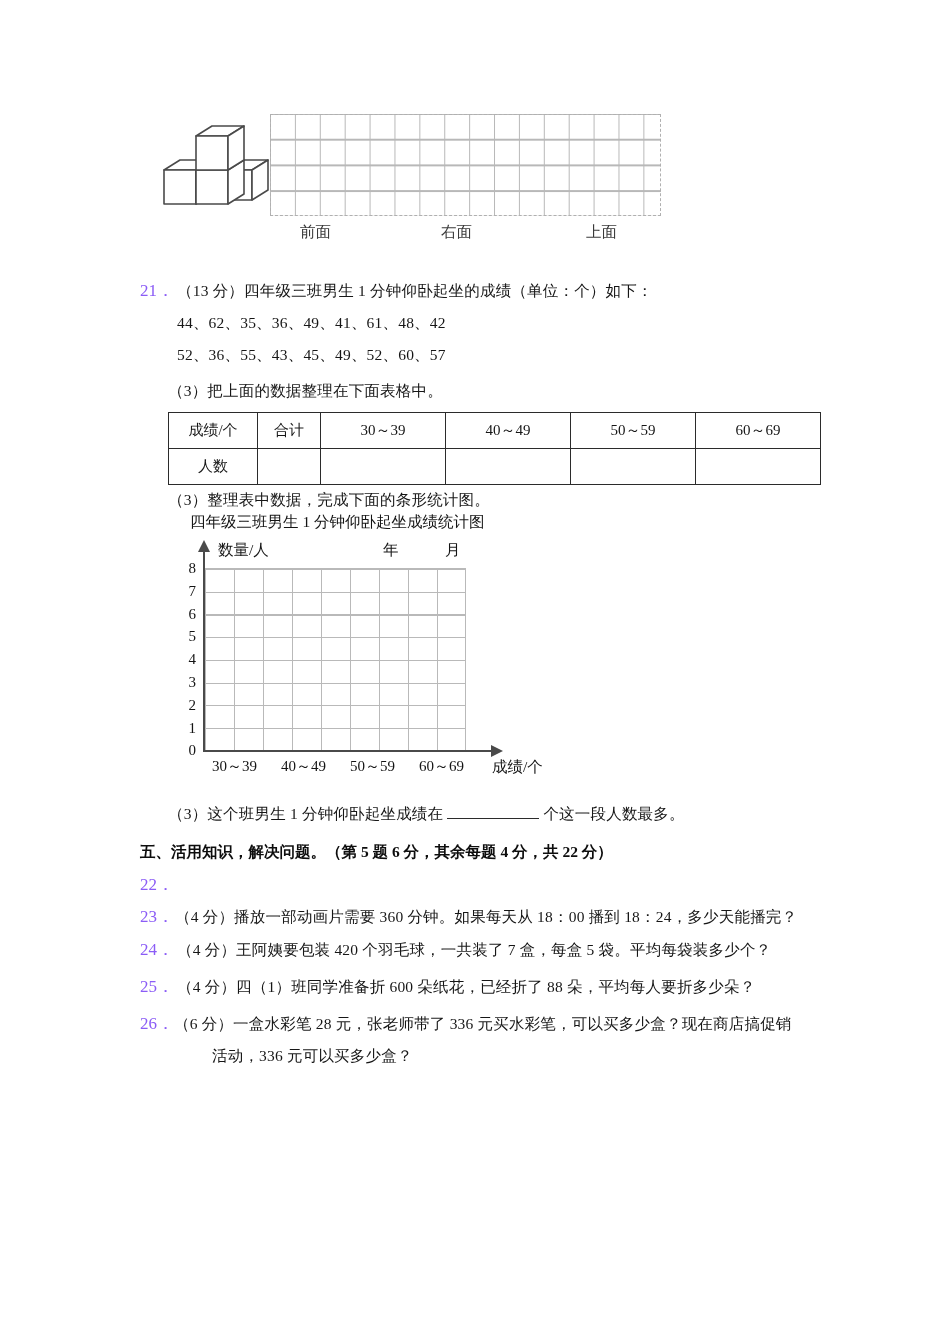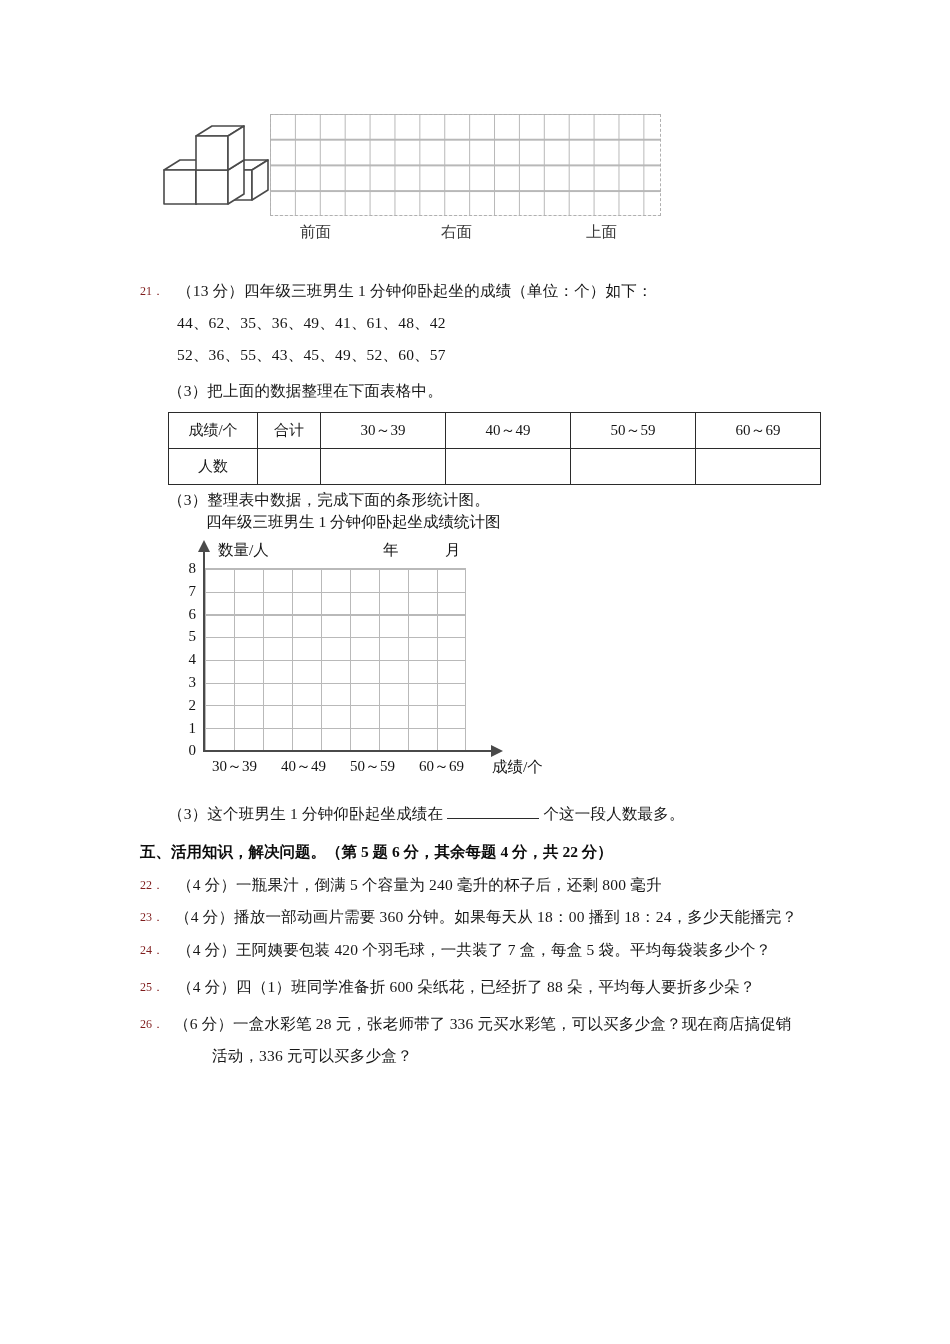--- a/index.html
+++ b/index.html
@@ -27,24 +27,24 @@
   .qline {
     position: absolute;
     font-size: 15.5px;
     line-height: 20px;
     letter-spacing: 0.2px;
     white-space: nowrap;
     color: #161616;
   }
   .qnum {
     position: absolute;
-    font-size: 12px;
+    font-size: 17px;
     line-height: 20px;
     white-space: nowrap;
-    color: #7f1d1d;
+    color: #8b5cf6;
   }
   .bold-head {
     position: absolute;
     font-size: 15.5px;
     font-weight: bold;
     line-height: 20px;
     white-space: nowrap;
     color: #0d0d0d;
   }
 
@@ -116,21 +116,21 @@
   
   .chart-wrap {
     position: absolute;
     left: 140px;
     top: 512px;
     width: 420px;
     height: 280px;
   }
   .chart-title {
     position: absolute;
-    left: 66px;
+    left: 50px;
     top: 0px;
     font-size: 15.5px;
     white-space: nowrap;
     color: #141414;
   }
   .axis-name-y {
     position: absolute;
     left: 78px;
     top: 28px;
     font-size: 15.5px;
@@ -333,21 +333,20 @@
 
   <div class="qline" style="left:168px; top:804px;">
     <span>（3）这个班男生 1 分钟仰卧起坐成绩在</span>
     <span class="blank-line"></span>
     <span>个这一段人数最多。</span>
   </div>
 
   <div class="bold-head" style="left:140px; top:842px;">五、活用知识，解决问题。（第 5 题 6 分，其余每题 4 分，共 22 分）</div>
 
   <div class="qnum" style="left:140px; top:875px;">22．</div>
-  <div class="qline" style="left:177px; top:875px;">（4 分）一瓶果汁，倒满 5 个容量为 240 毫升的杯子后，还剩 800 毫升</div>
 
   <div class="qnum" style="left:140px; top:907px;">23．</div>
   <div class="qline" style="left:175px; top:907px;">（4 分）播放一部动画片需要 360 分钟。如果每天从 18：00 播到 18：24，多少天能播完？</div>
 
   <div class="qnum" style="left:140px; top:940px;">24．</div>
   <div class="qline" style="left:177px; top:940px;">（4 分）王阿姨要包装 420 个羽毛球，一共装了 7 盒，每盒 5 袋。平均每袋装多少个？</div>
 
   <div class="qnum" style="left:140px; top:977px;">25．</div>
   <div class="qline" style="left:177px; top:977px;">（4 分）四（1）班同学准备折 600 朵纸花，已经折了 88 朵，平均每人要折多少朵？</div>
 

